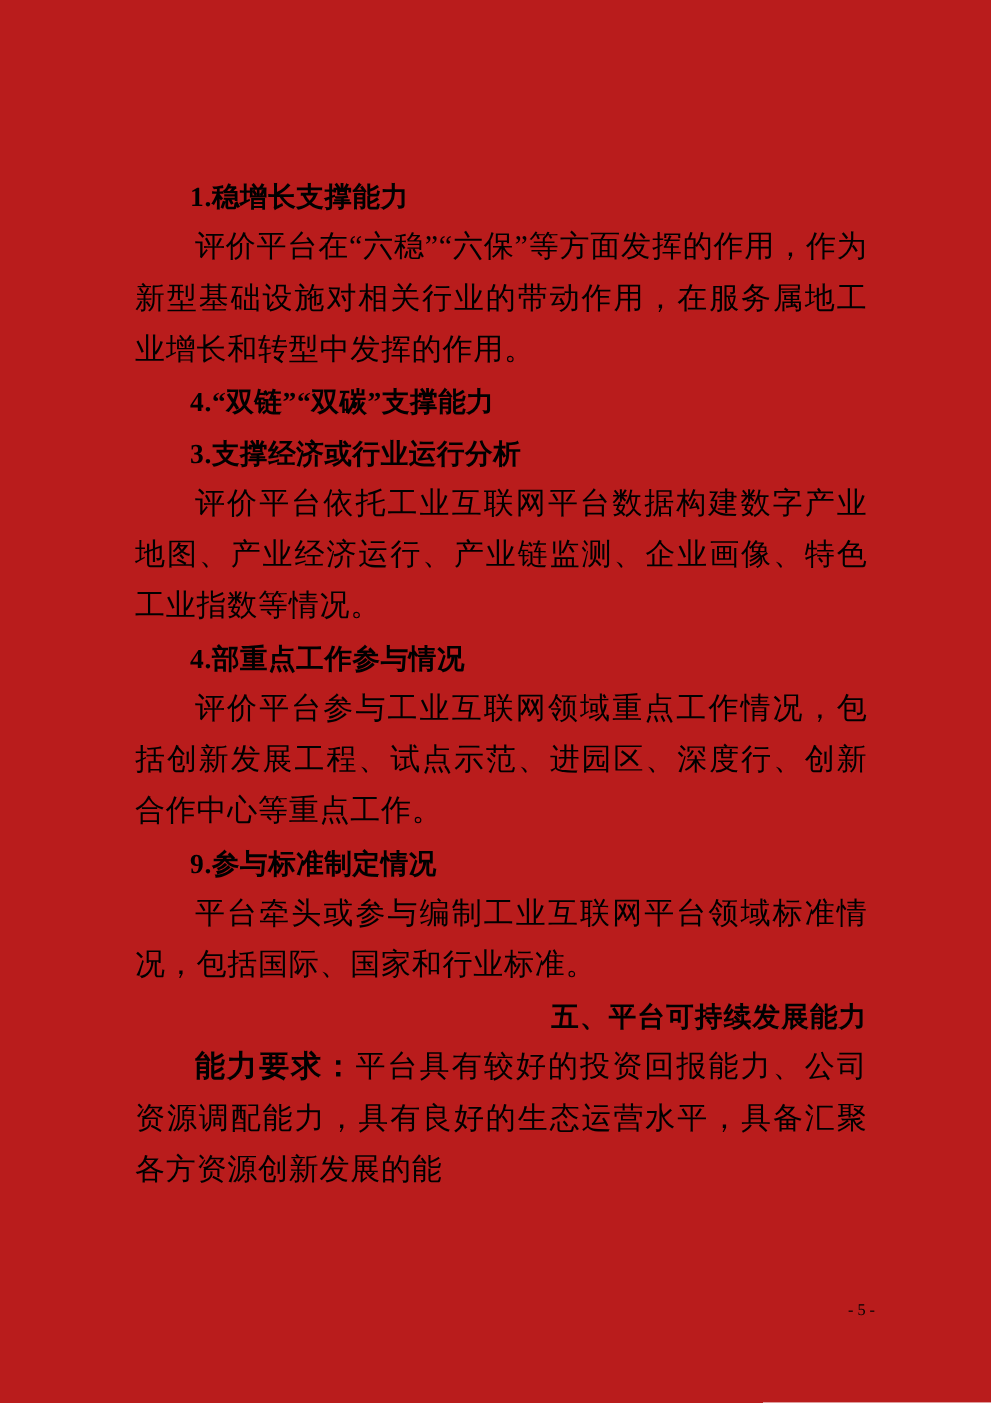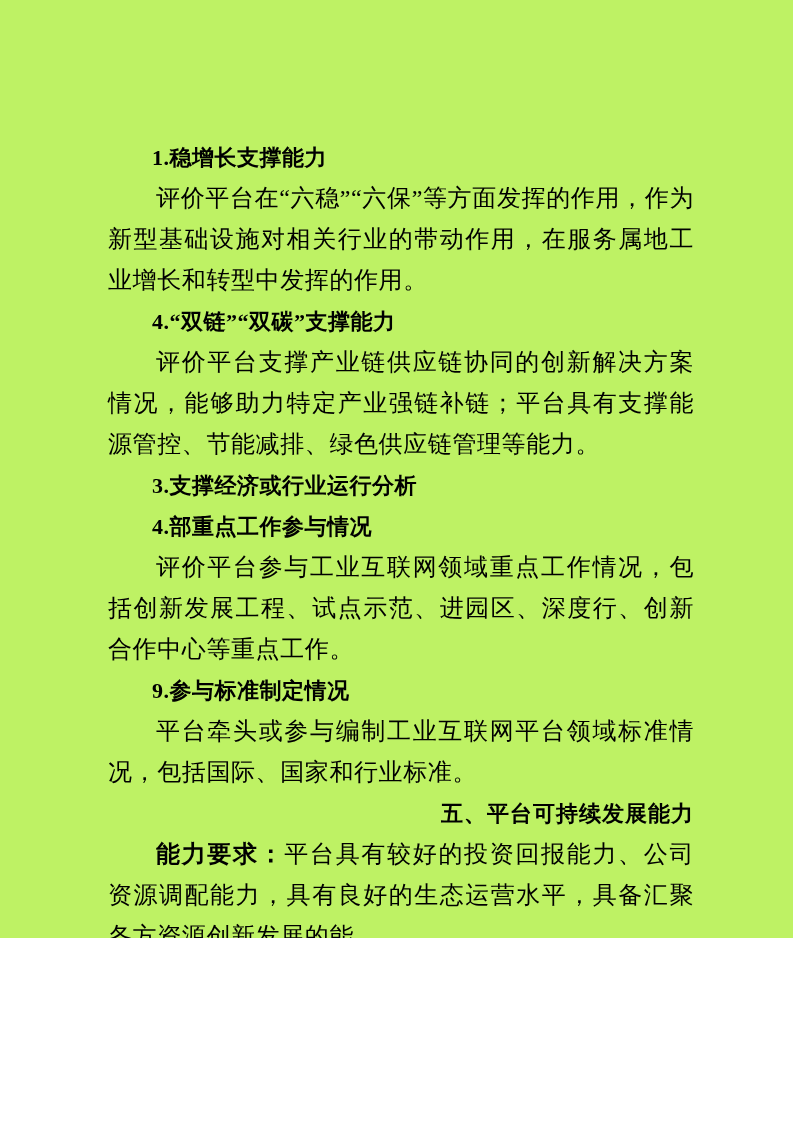--- a/index.html
+++ b/index.html
@@ -3,22 +3,22 @@
 <meta charset="utf-8">
 <style>
   html, body {
     margin: 0;
     padding: 0;
     background: #ffffff;
   }
   .page {
     position: relative;
     width: 793px;
-    height: 938px;
-    background: #bef264;
+    height: 1122px;
+    background: #b91c1c;
     overflow: hidden;
     color: #000000;
     font-family: "Liberation Serif", serif;
   }
   .content {
     position: absolute;
     left: 108px;
     top: 137px;
     width: 586px;
   }
@@ -62,23 +62,23 @@
 </head>
 <body>
 
 <div class="page">
   <div class="content">
 
     <h3 class="sec-heading">1.稳增长支撑能力</h3>
     <p class="body-para">评价平台在“六稳”“六保”等方面发挥的作用，作为新型基础设施对相关行业的带动作用，在服务属地工业增长和转型中发挥的作用。</p>
 
     <h3 class="sec-heading">4.“双链”“双碳”支撑能力</h3>
-    <p class="body-para">评价平台支撑产业链供应链协同的创新解决方案情况，能够助力特定产业强链补链；平台具有支撑能源管控、节能减排、绿色供应链管理等能力。</p>
 
     <h3 class="sec-heading">3.支撑经济或行业运行分析</h3>
+    <p class="body-para">评价平台依托工业互联网平台数据构建数字产业地图、产业经济运行、产业链监测、企业画像、特色工业指数等情况。</p>
 
     <h3 class="sec-heading">4.部重点工作参与情况</h3>
     <p class="body-para">评价平台参与工业互联网领域重点工作情况，包括创新发展工程、试点示范、进园区、深度行、创新合作中心等重点工作。</p>
 
     <h3 class="sec-heading">9.参与标准制定情况</h3>
     <p class="body-para">平台牵头或参与编制工业互联网平台领域标准情况，包括国际、国家和行业标准。</p>
 
     <h3 class="sec-heading hei">五、平台可持续发展能力</h3>
     <p class="body-para"><span class="lead-strong">能力要求：</span><span>平台具有较好的投资回报能力、公司资源调配能力，具有良好的生态运营水平，具备汇聚各方资源创新发展的能</span></p>
 

